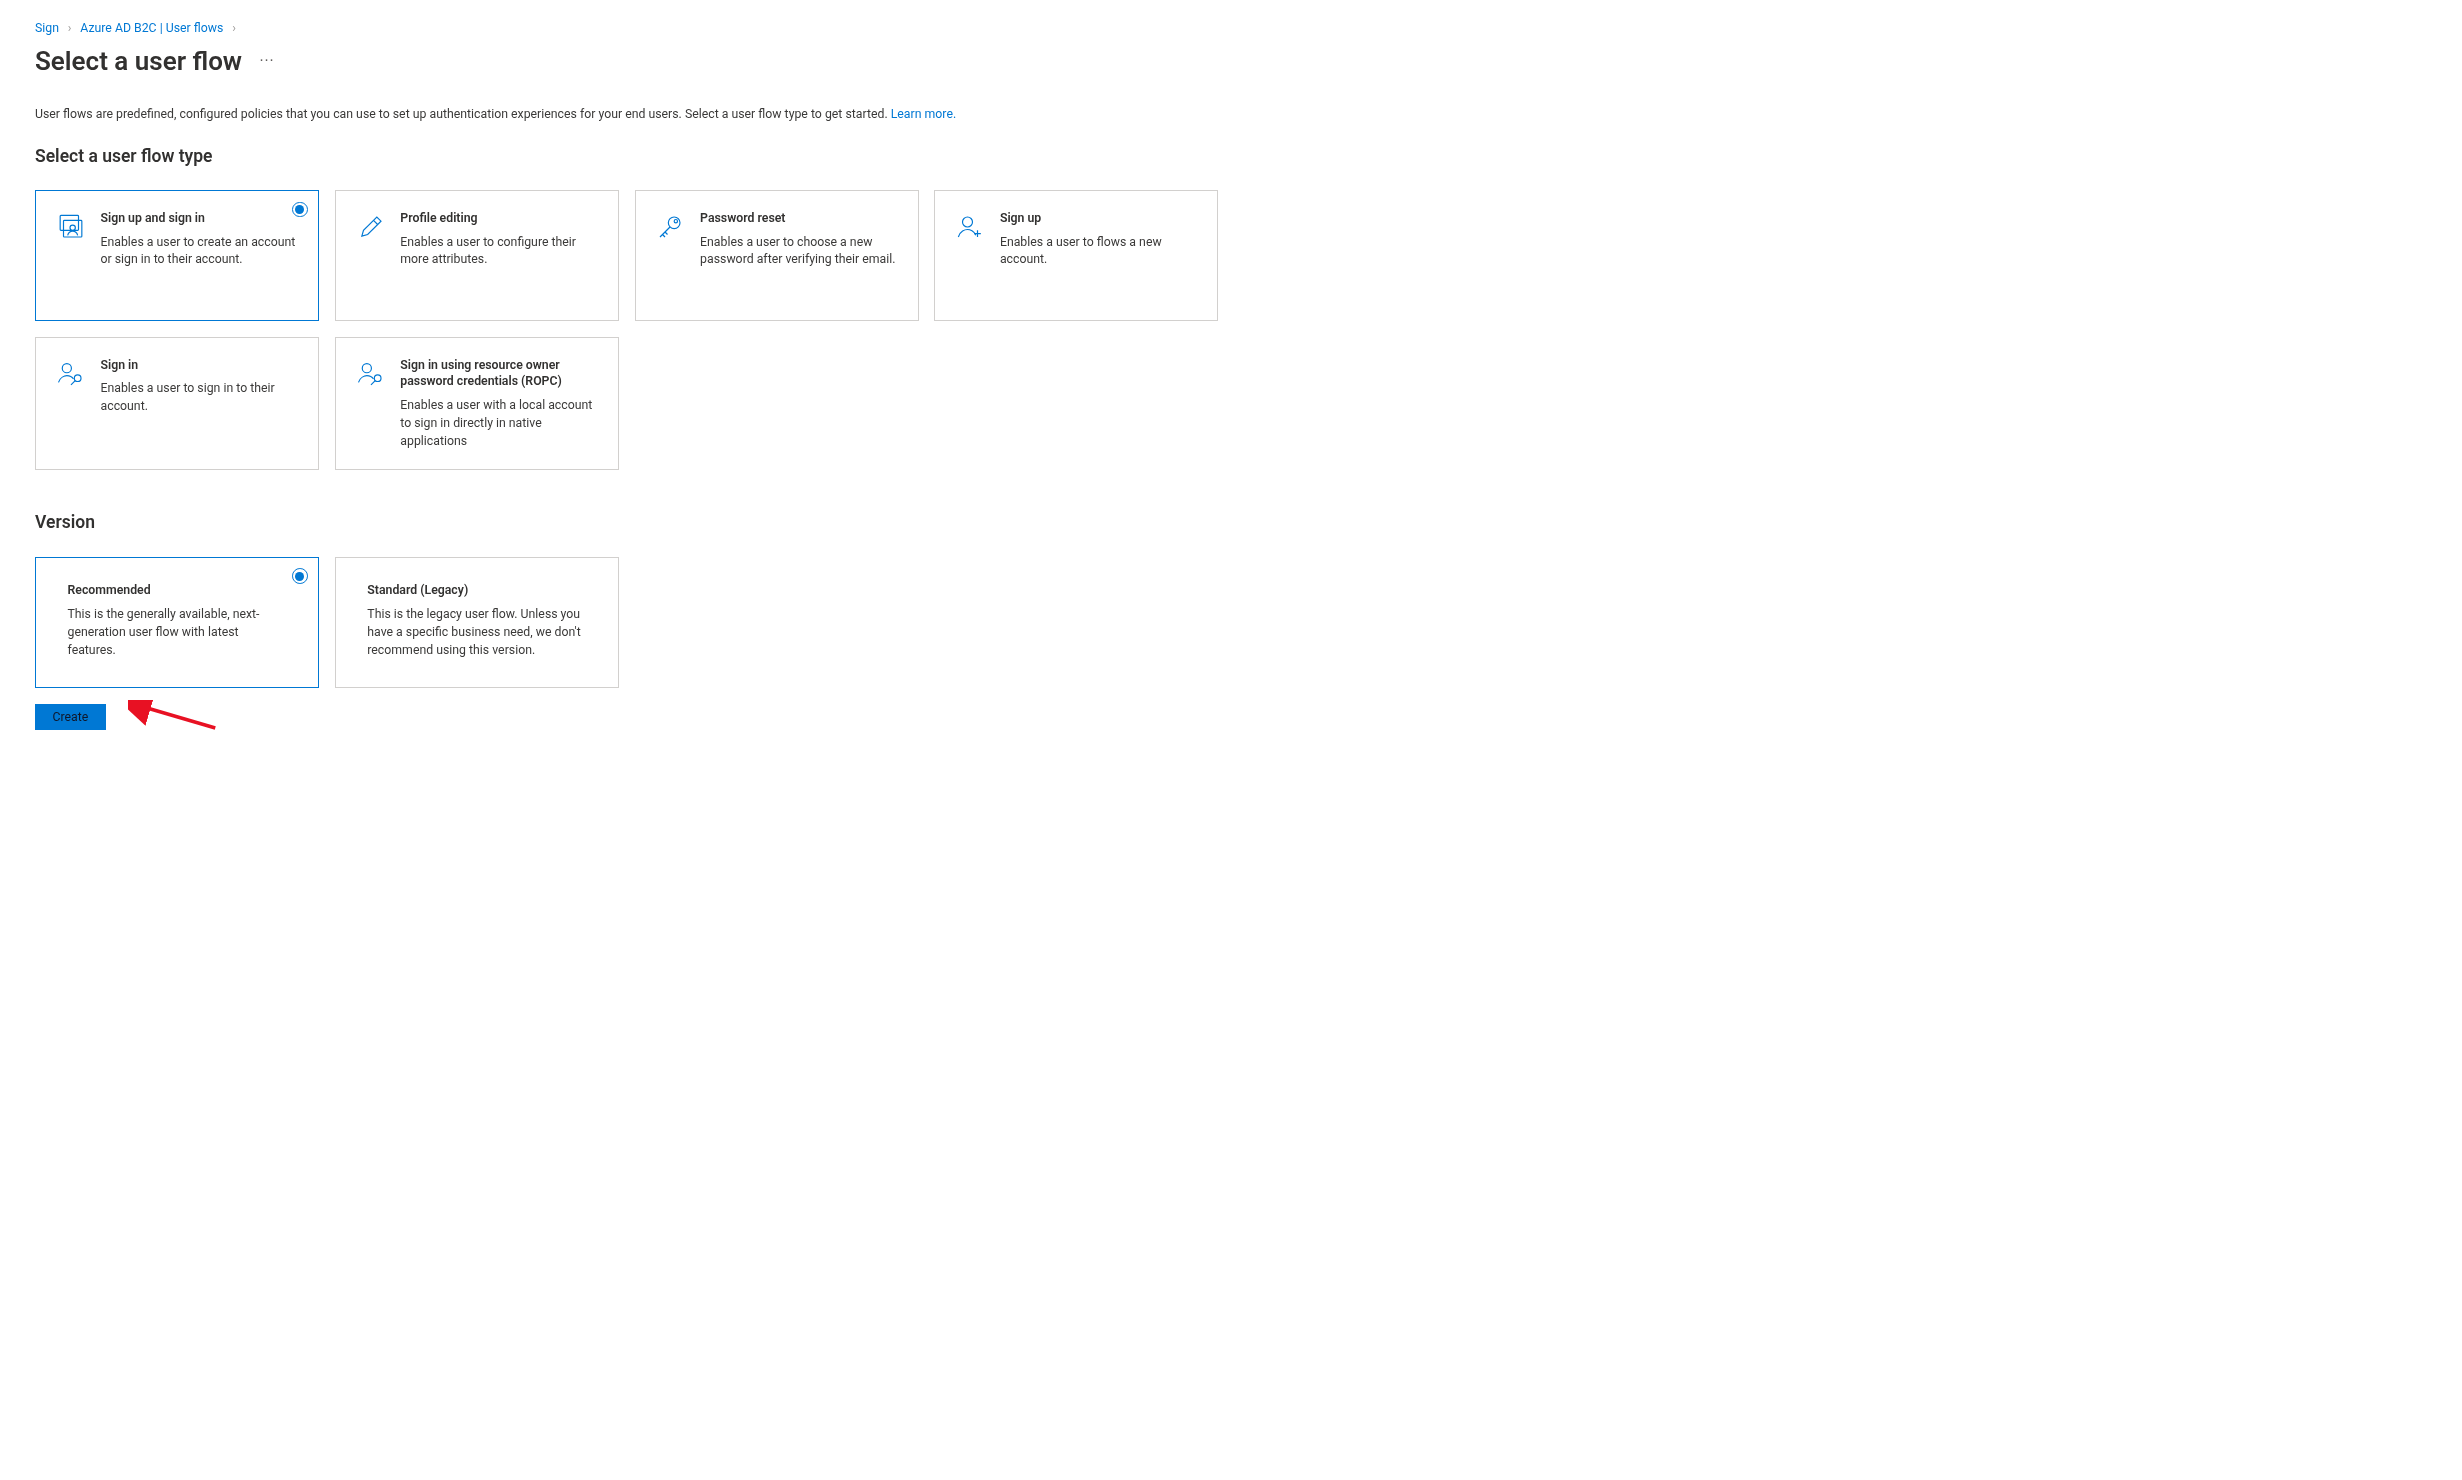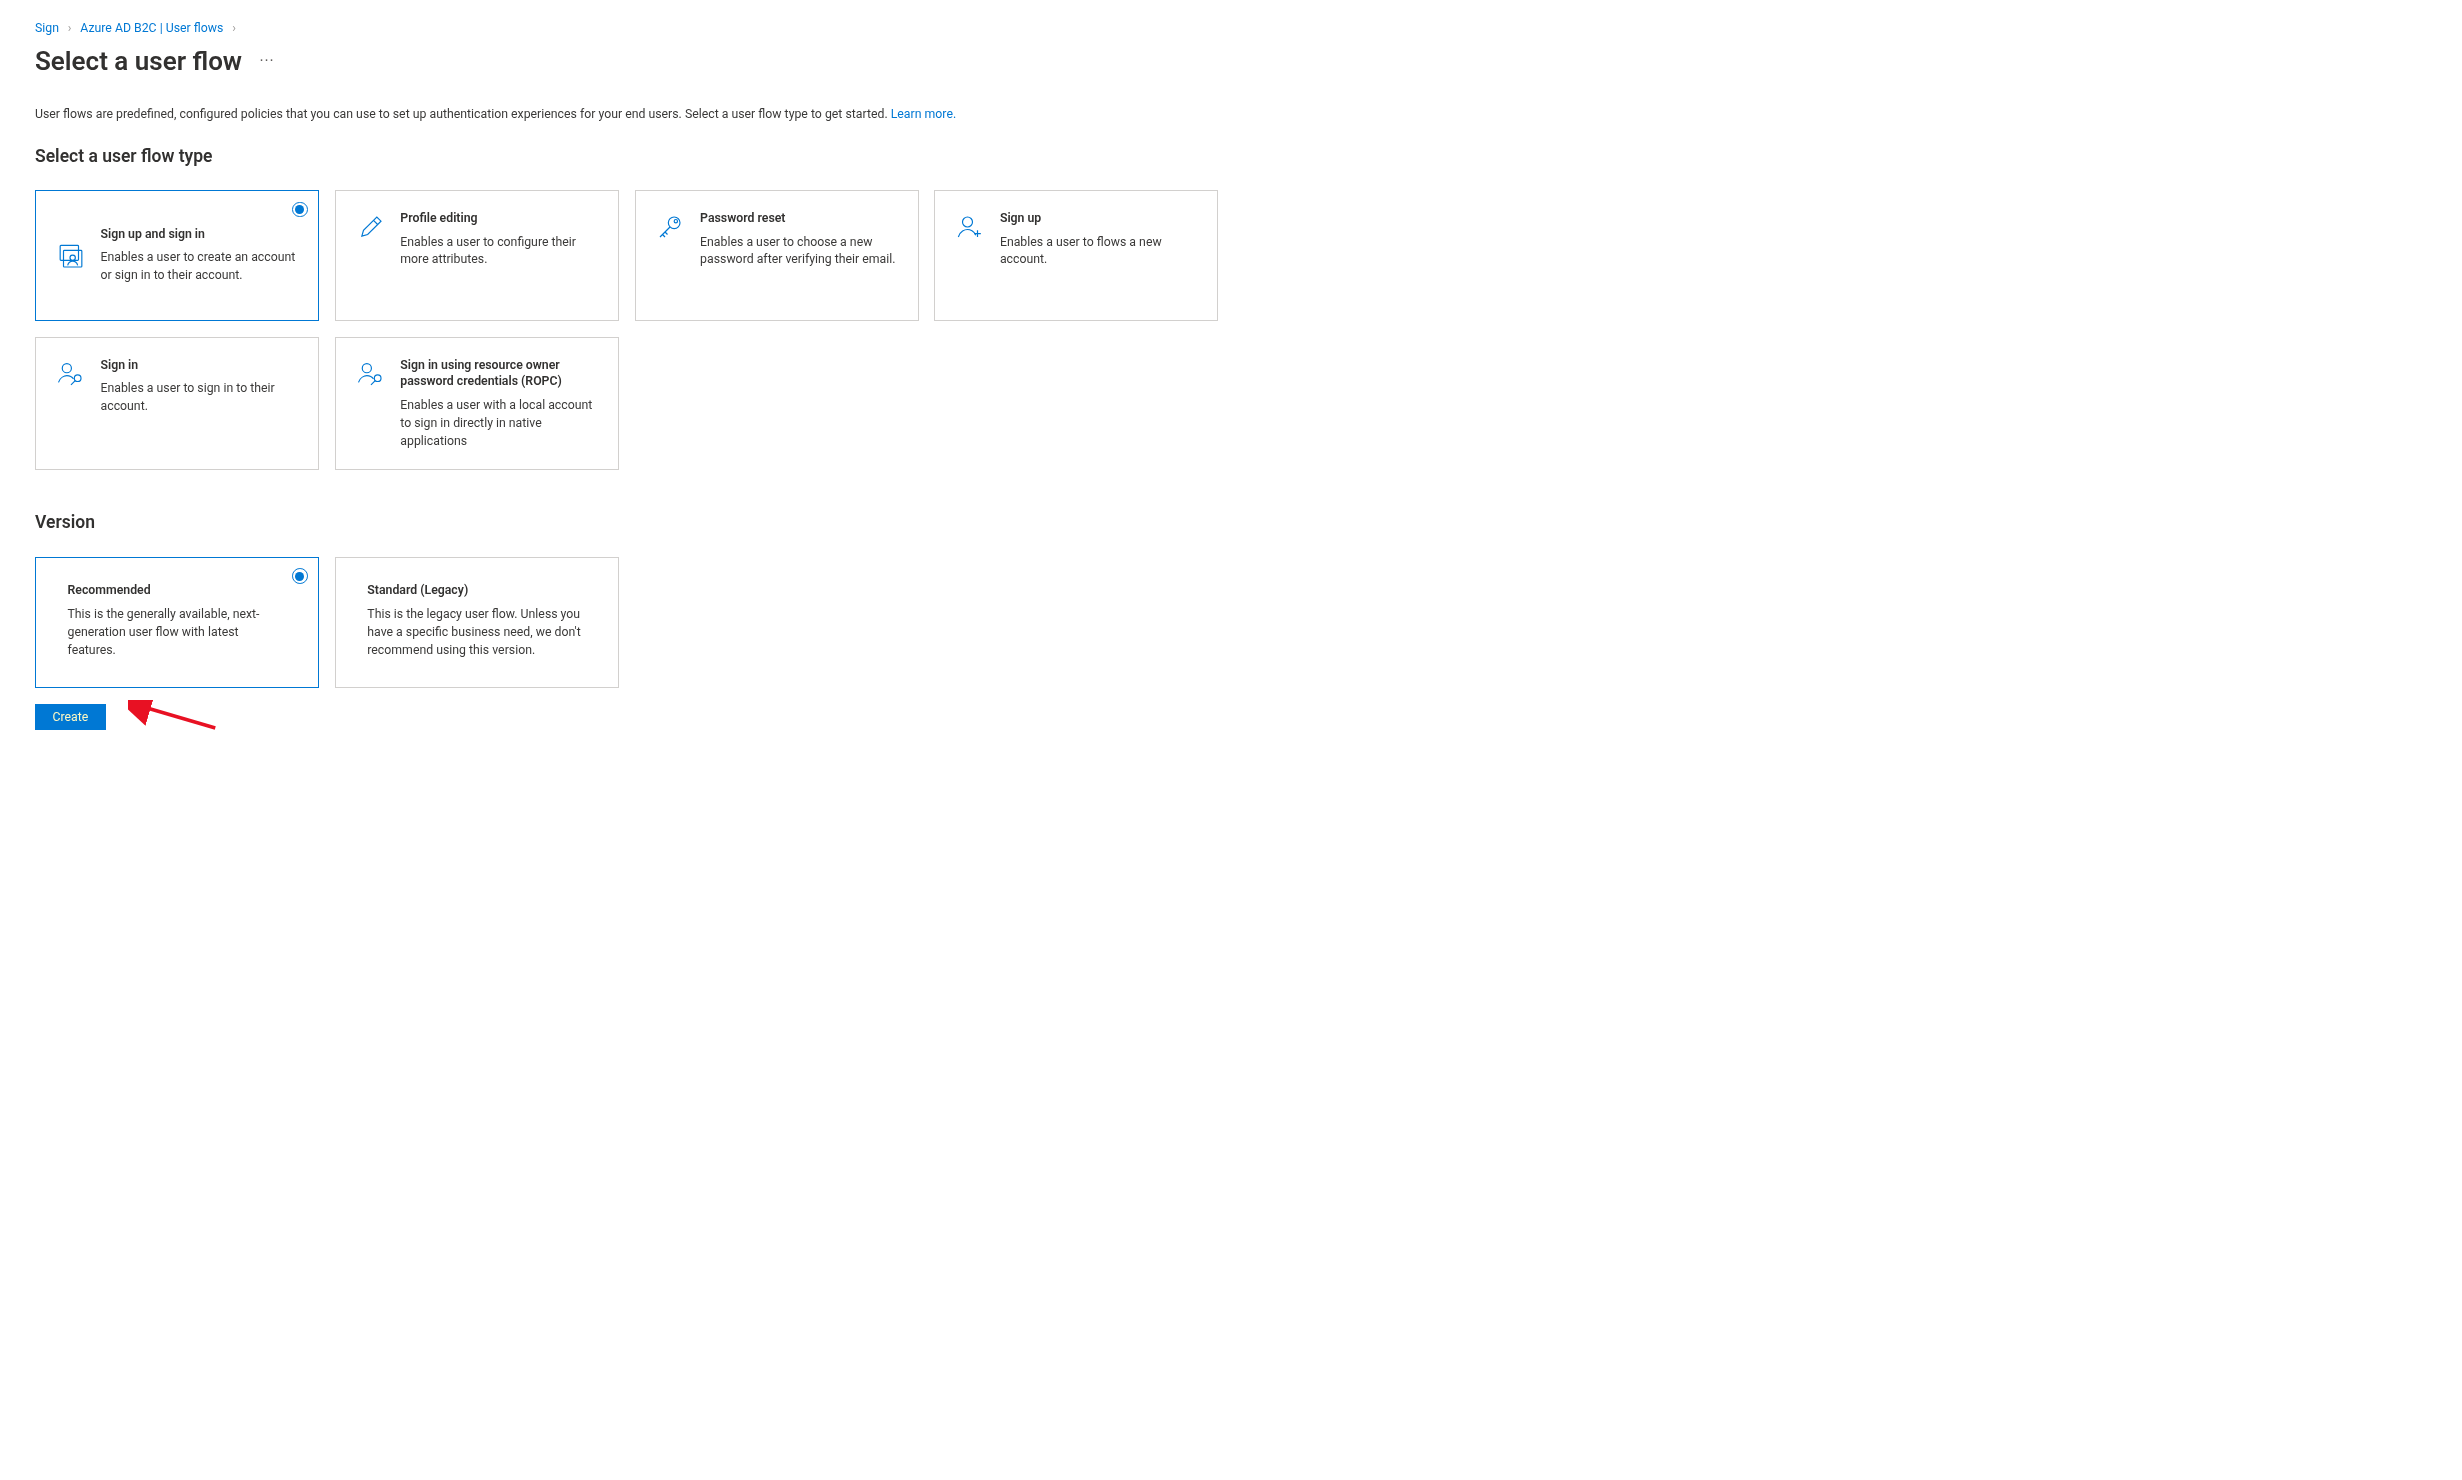--- a/index.html
+++ b/index.html
@@ -88,21 +88,20 @@
     gap: 14px;
     align-items: flex-start;
   }
   .card.version {
     padding: 24.5px 31.5px;
     min-height: 131px;
     display: block;
   }
   .card.selected {
     border: 1.8px solid var(--azure-blue);
-    align-items: center;
   }
   .radio {
     position: absolute;
     top: 10.5px;
     right: 10.5px;
     width: 15.8px;
     height: 15.8px;
     border: 1.8px solid var(--azure-blue);
     border-radius: 50%;
     display: flex;
@@ -143,21 +142,21 @@
     margin-bottom: 7px;
     line-height: 1.35;
   }
   .card-desc {
     font-size: 12.3px;
     color: var(--text-body);
     line-height: 1.45;
   }
   .create-btn {
     background: var(--azure-blue);
-    color: #fef9c3;
+    color: #0f172a;
     border: none;
     padding: 6.1px 17.5px;
     font-size: 12.3px;
     cursor: pointer;
     font-family: inherit;
   }
   .arrow-annotation {
     display: inline-block;
     vertical-align: middle;
     margin-left: 19px;

